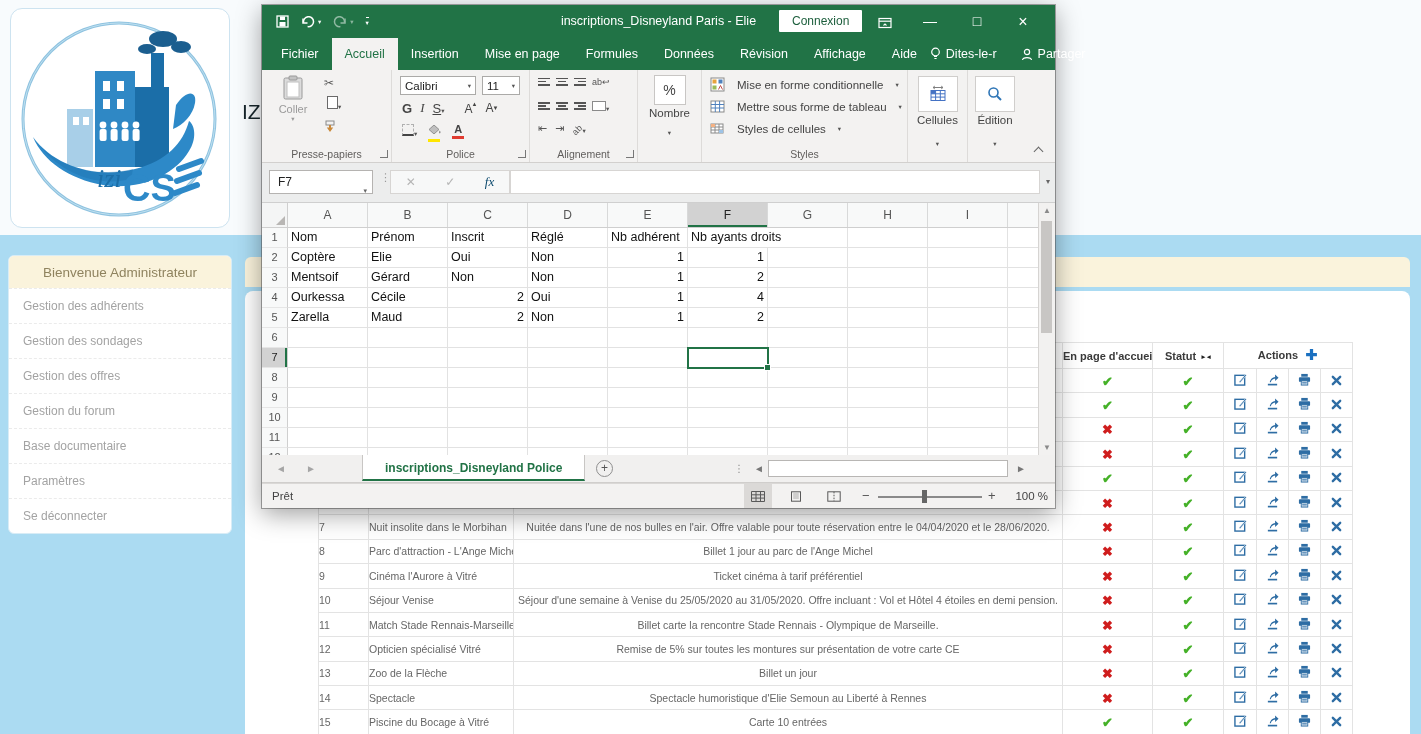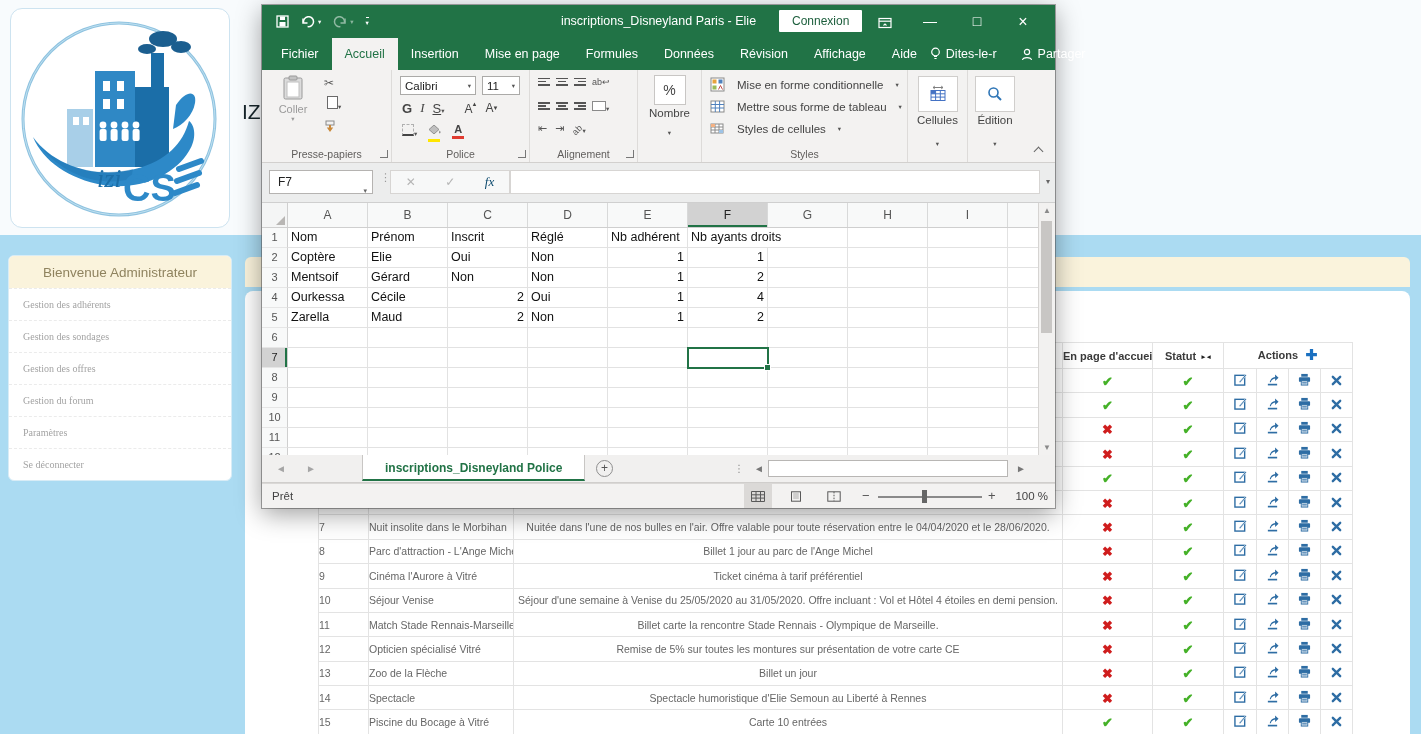--- a/index.html
+++ b/index.html
@@ -7,21 +7,21 @@
   .stage{position:relative;width:1421px;height:734px;background:#abdbf2;overflow:hidden;}
 
   
   .top-strip{position:absolute;left:0;top:0;width:100%;height:235px;background:#f8fbfd;}
   .logo-box{position:absolute;left:10px;top:8px;width:218px;height:218px;background:#fff;border:1px solid #cde3f0;border-radius:12px;}
   .page-heading{position:absolute;left:242px;top:100px;font-size:21px;color:#17252b;z-index:1;}
 
   
   .sidebar{position:absolute;left:8px;top:255px;width:222px;background:#fff;border:1px solid #d8ecf6;border-radius:6px;z-index:2;overflow:hidden;}
   .sidebar-header{background:#faf3dc;color:#8f835f;font-size:13.5px;text-align:center;padding:9px 0 8px;}
-  .sidebar-item{padding:10px 14px 10px;font-size:10px;color:#a3a3a3;border-top:1px dashed #ebebeb;cursor:pointer;font-family:Liberation Serif, serif;}
+  .sidebar-item{padding:10px 14px 10px;font-size:12px;color:#a3a3a3;border-top:1px dashed #ebebeb;cursor:pointer;}
 
   
   .main-panel{position:absolute;left:245px;top:257px;width:1165px;height:477px;z-index:1;}
   .panel-header{height:30px;background:#faf3dc;border-radius:6px 6px 0 0;}
   .panel-body{position:absolute;left:0;top:34px;width:1165px;height:443px;background:#fff;border-radius:8px 8px 0 0;}
 
   
   table.offers{position:absolute;left:73px;top:85px;border-collapse:collapse;table-layout:fixed;width:1034px;background:#fff;}
   .offers th,.offers td{border:1px solid #e3e3e3;padding:0;overflow:hidden;}
   .offers thead tr{height:26px;}
@@ -187,20 +187,21 @@
 
   <div class="page-heading">IZ</div>
 
   <div class="sidebar">
     <div class="sidebar-header">Bienvenue Administrateur</div>
     <div id="sidebar-items">
         <div class="sidebar-item">Gestion des adhérents</div>
         <div class="sidebar-item">Gestion des sondages</div>
         <div class="sidebar-item">Gestion des offres</div>
         <div class="sidebar-item">Gestion du forum</div>
+        <div class="sidebar-item">Base documentaire</div>
         <div class="sidebar-item">Paramètres</div>
         <div class="sidebar-item">Se déconnecter</div>
       </div>
   </div>
 
   <div class="main-panel">
     <div class="panel-header"></div>
     <div class="panel-body"></div>
     <table class="offers">
       <colgroup>

